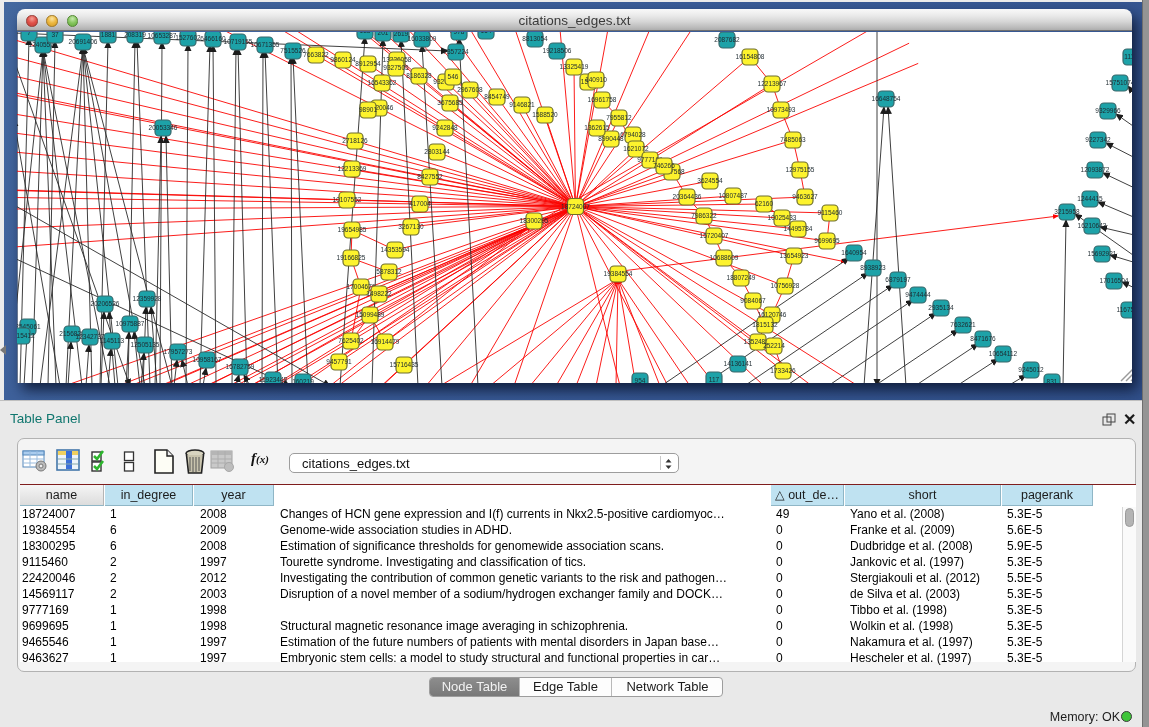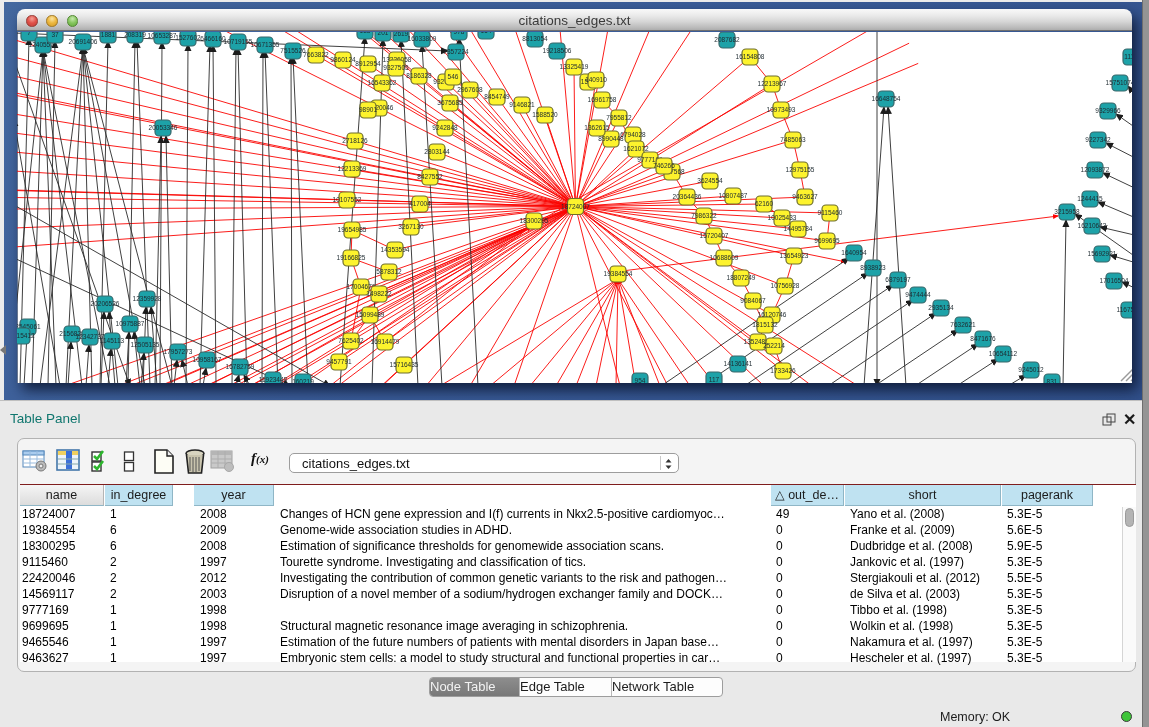--- a/index.html
+++ b/index.html
@@ -37,25 +37,25 @@
 .hd{position:absolute;top:0;height:21px;background:#bfe2f1;border-right:1px solid #8fb6c6;
  font-size:12.5px;color:#1c1c1c;text-align:center;line-height:20px;border-bottom:1px solid #8fb6c6}
 .tr{position:absolute;left:0;width:1100px;height:16px;font-size:12px;color:#000}
 .tr span{position:absolute;top:0;white-space:nowrap}
 #sb{position:absolute;left:1102px;top:22px;width:14px;height:155px;background:#fafafa;
  border-left:1px solid #d5d5d5}
 #sb .th{position:absolute;left:2px;top:1px;width:9px;height:19px;background:#b4b4b4;
  border:1px solid #9a9a9a;border-radius:5px}
 #seg{position:absolute;left:429px;top:276px;width:294px;height:20px;border:1px solid #9d9d9d;
  border-radius:4px;background:#fdfdfd;font-size:13px}
-#seg div{position:absolute;top:0;height:18px;line-height:18px;text-align:left;color:#1c1c1c}
+#seg div{position:absolute;top:0;height:18px;line-height:18px;text-align:center;color:#1c1c1c}
 #seg .on{left:0;width:89px;background:linear-gradient(#8d8d8d,#787878);color:#f2f2f2;
  border-radius:3px 0 0 3px}
 #mem{position:absolute;left:940px;top:309px;width:180px;font-size:12.5px;color:#1c1c1c;
- text-align:left}
+ text-align:right}
 #dot{position:absolute;left:1121px;top:310px;width:11px;height:11px;border-radius:50%;
  background:#3ec539;border:1.5px solid #3c3c3c}
 .ico{position:absolute;top:10px}
 </style></head><body>
 <div id="frame">
     <div id="win">
 <div id="tbar">
         <span class="tl" id="tl1"></span>
         <span class="tl" id="tl2"></span>
         <span class="tl" id="tl3"></span>
@@ -641,21 +641,21 @@
   <div class="ico" style="left:233px;top:11px;font:italic bold 15px 'Liberation Serif',serif;color:#111">f<span style="font-size:11px">(x)</span></div>
   <div id="drop">citations_edges.txt<span class="st">
           <svg width="9" height="14" viewBox="0 0 9 14">
             <path d="M1.5 5.5L4.5 2l3 3.5z" fill="#333"></path>
             <path d="M1.5 8.5L4.5 12l3-3.5z" fill="#333"></path>
           </svg>
         </span></div>
  </div>
  <div id="tbl">
    <div class="hd" style="left:0;width:84px;background:linear-gradient(#f5f5f5,#dcdcdc);border-right:1px solid #b5b5b5">name</div>
-   <div class="hd" style="left:85px;width:68px">in_degree</div>
+   <div class="hd" style="left:85px;width:88px">in_degree</div>
    <div class="hd" style="left:174px;width:80px">year</div>
    <div class="hd" style="left:751px;width:73px">△ out_de…</div>
    <div class="hd" style="left:825px;width:156px">short</div>
    <div class="hd" style="left:982px;width:91px">pagerank</div>
    <div id="sb">
         <div class="th"></div>
       </div>
    <div class="tr" style="top:22px">
         <span style="left:2px">18724007</span>
         <span style="left:90px">1</span>

